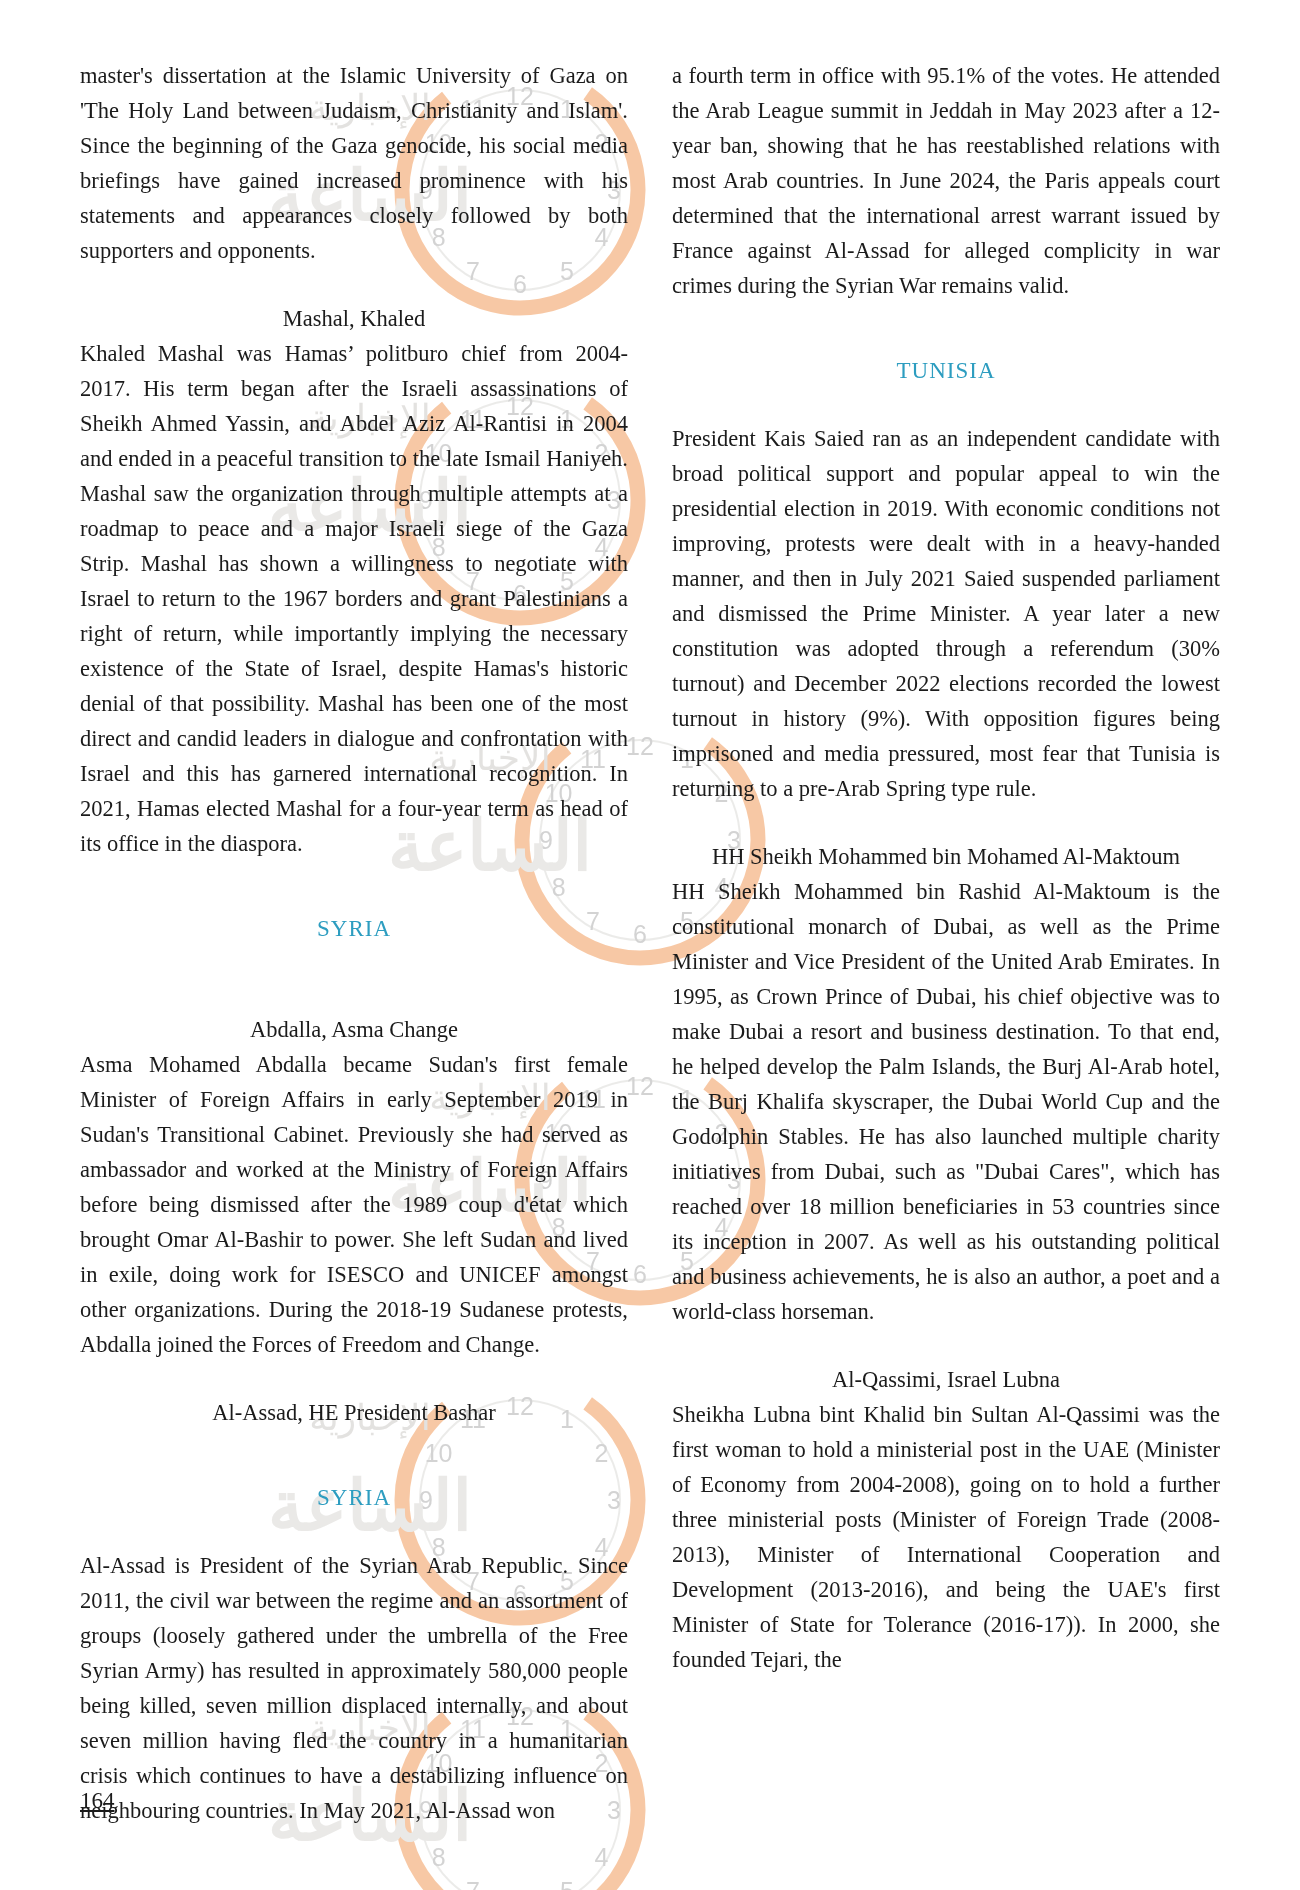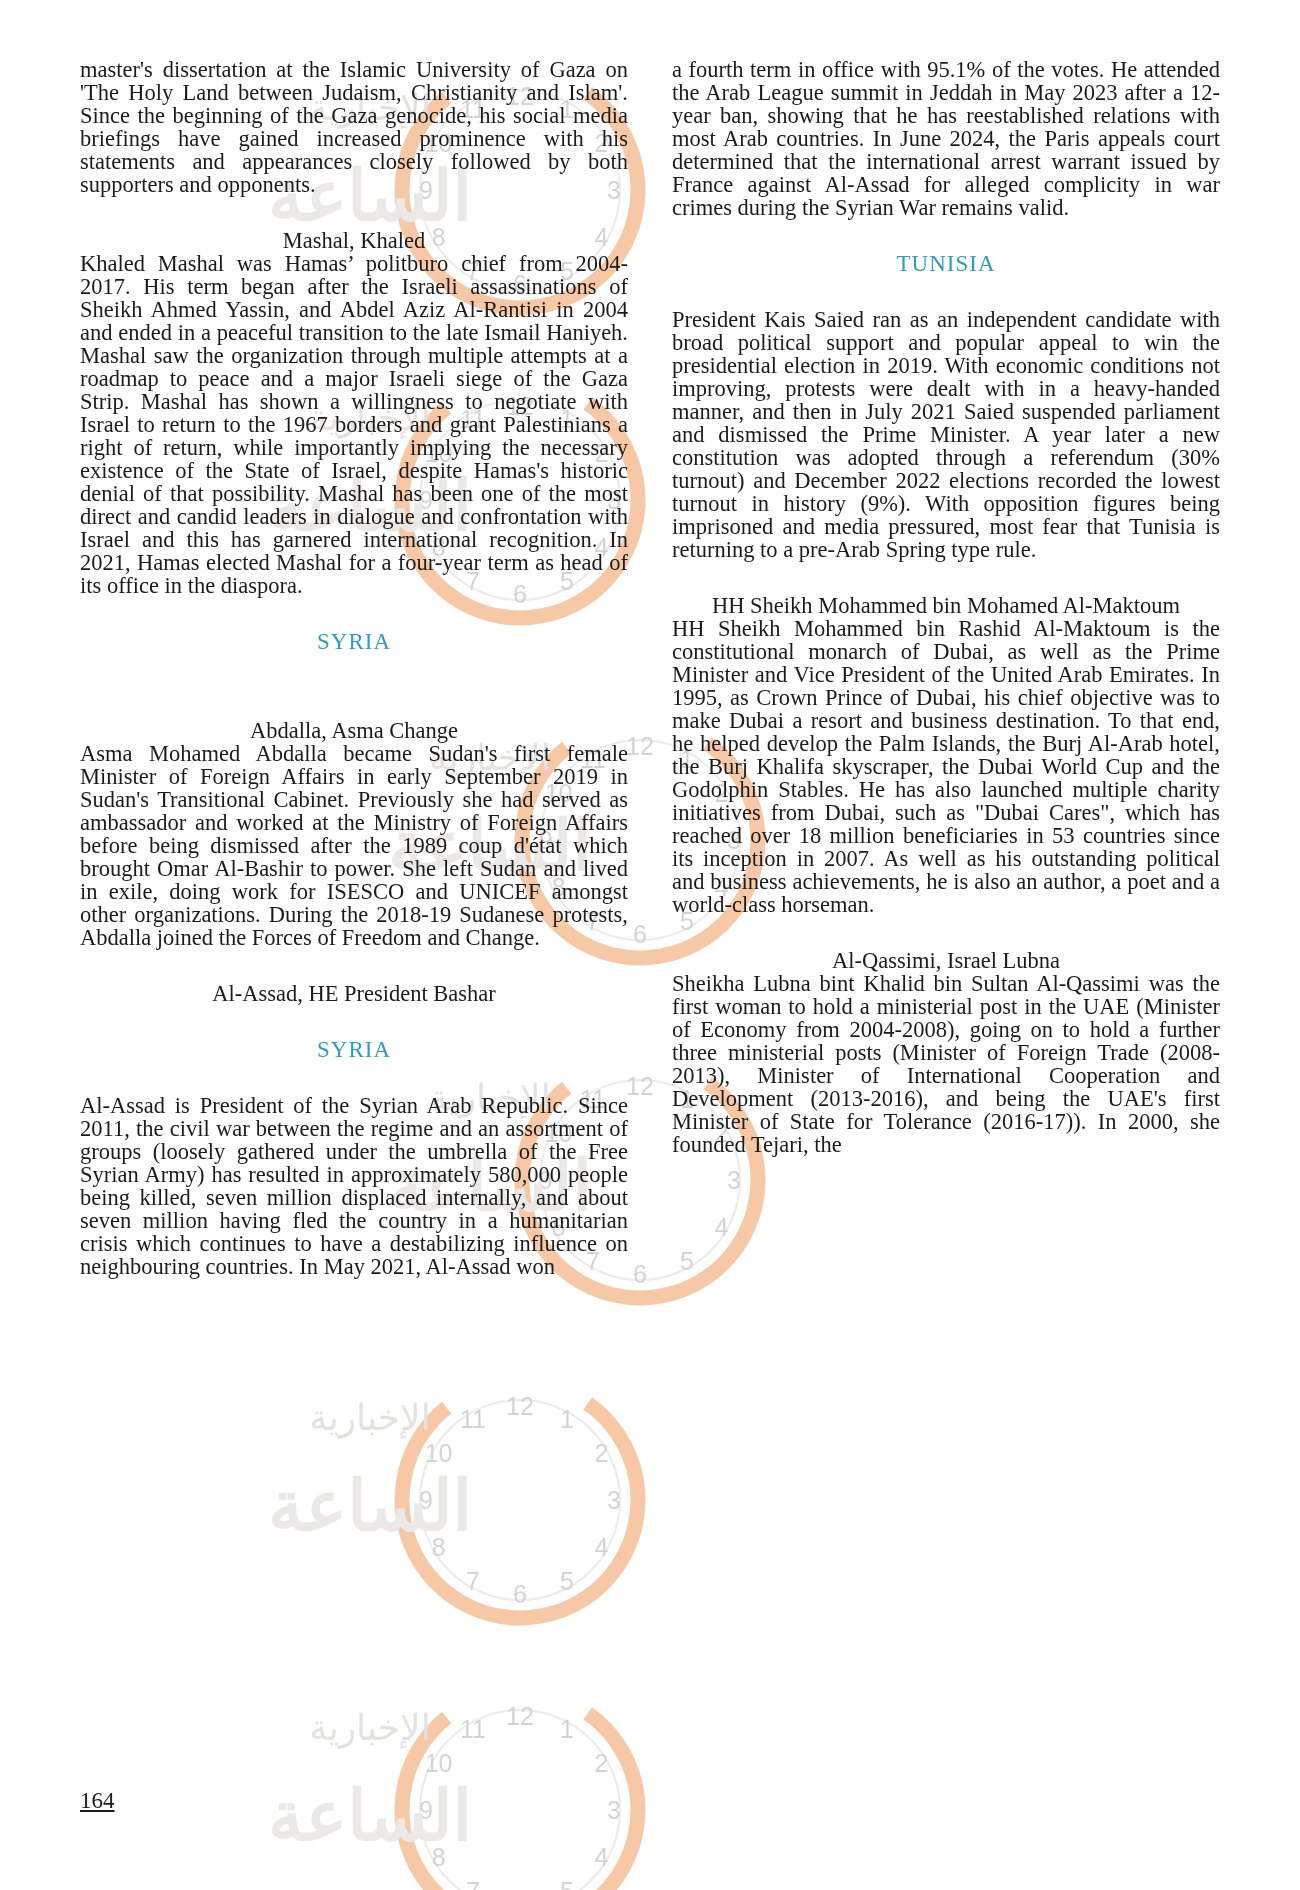--- a/index.html
+++ b/index.html
@@ -17,36 +17,36 @@
   .wm { position:absolute; opacity:0.5; }
   .content {
     position:absolute;
     left:80px; top:58px;
     width:1140px;
     display:flex;
     gap:44px;
     z-index:1;
   }
   .col { width:548px; display:flex; flex-direction:column; }
-  .block { font-size:22.5px; line-height:23px; }
+  .block { font-size:22.5px; line-height:35px; }
   .paragraph {
     text-align:justify;
     text-justify:inter-word;
     hyphens:auto;
     -webkit-hyphens:auto;
   }
   .entry-heading {
     font-weight:normal;
     text-align:center;
     margin-top:33px;
   }
   .section-heading {
     color:#2d9dc0;
     text-align:center;
-    margin-top:33px;
+    margin-top:50px;
     margin-bottom:33px;
     letter-spacing:1px;
     font-size:23px;
   }
   .page-number {
     position:absolute;
     left:80px; top:1788px;
     font-size:23px;
     z-index:1;
     text-decoration:underline;

